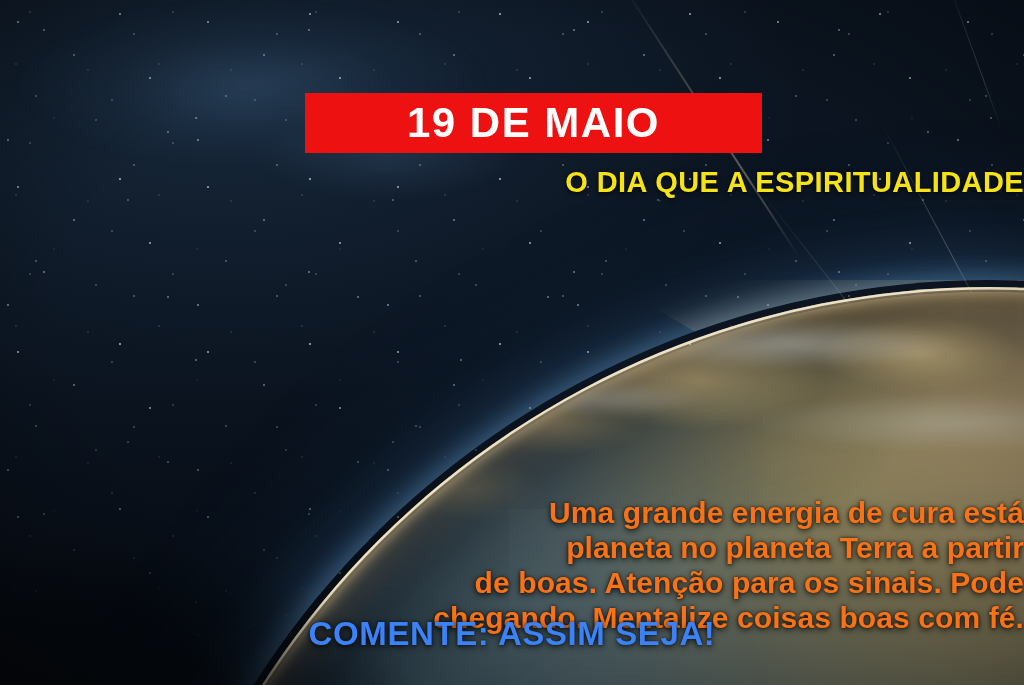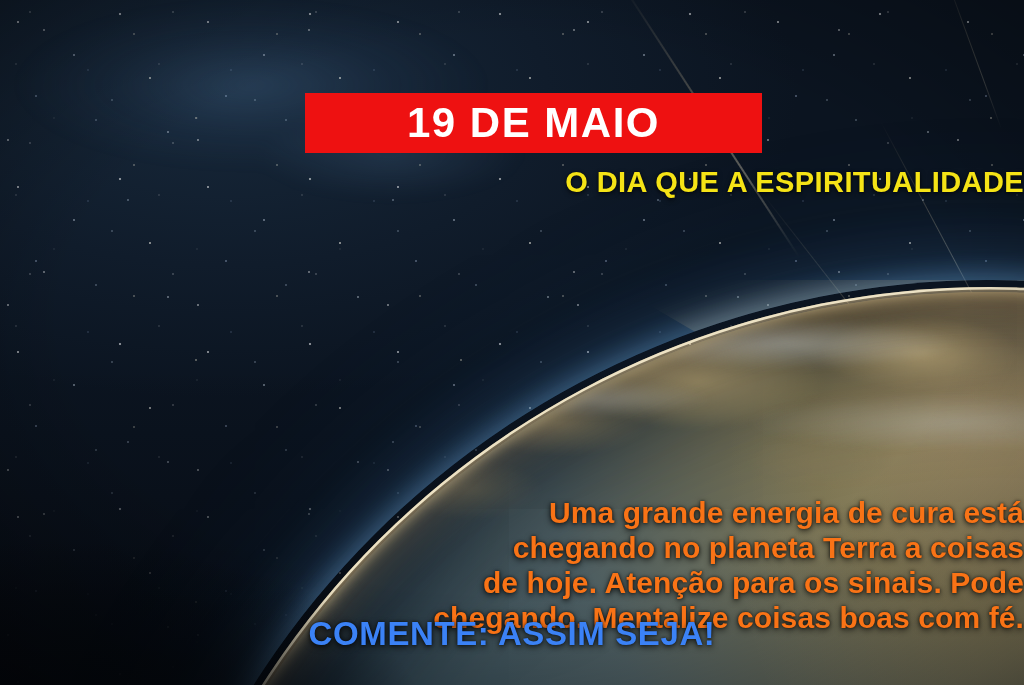--- a/index.html
+++ b/index.html
@@ -272,21 +272,21 @@
     <div class="date-banner">
       <span class="date-text">19 DE MAIO</span>
     </div>
 
     <div class="headline">
       <span class="hl-line">O DIA QUE A ESPIRITUALIDADE</span>
     </div>
 
     <div class="body-copy">
       <span class="bc-line">Uma grande energia de cura está</span>
-      <span class="bc-line">chegando no planeta Terra a coisas</span>
-      <span class="bc-line">de hoje. Atenção para os sinais. Pode</span>
+      <span class="bc-line">planeta no planeta Terra a partir</span>
+      <span class="bc-line">de boas. Atenção para os sinais. Pode</span>
       <span class="bc-line">chegando. Mentalize coisas boas com fé.</span>
     </div>
 
     <div class="cta">COMENTE: ASSIM SEJA!</div>
 
   </div>
 </div>
 
 </body></html>

